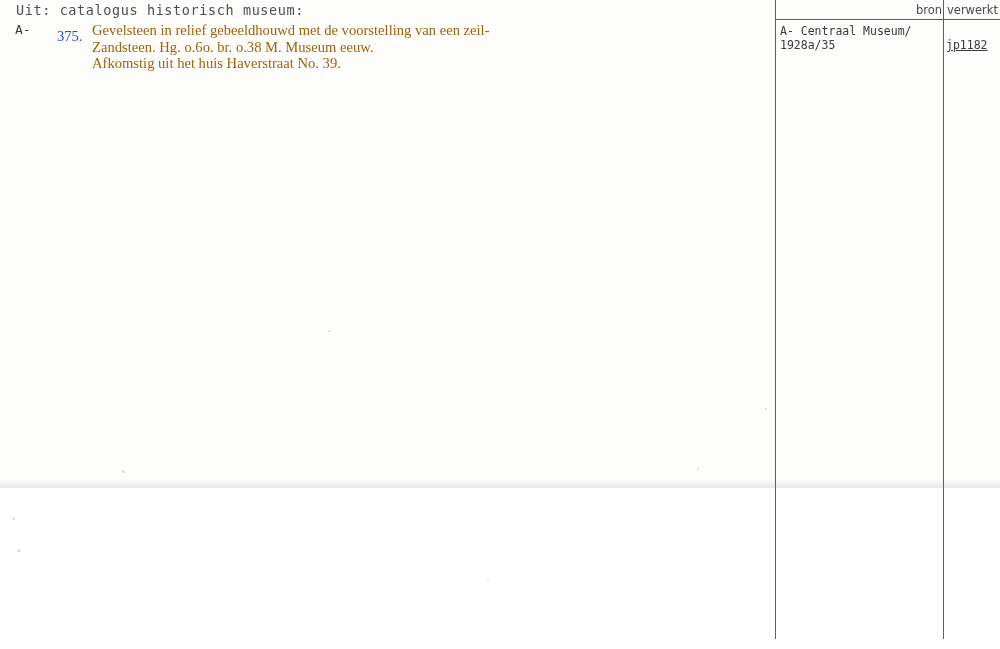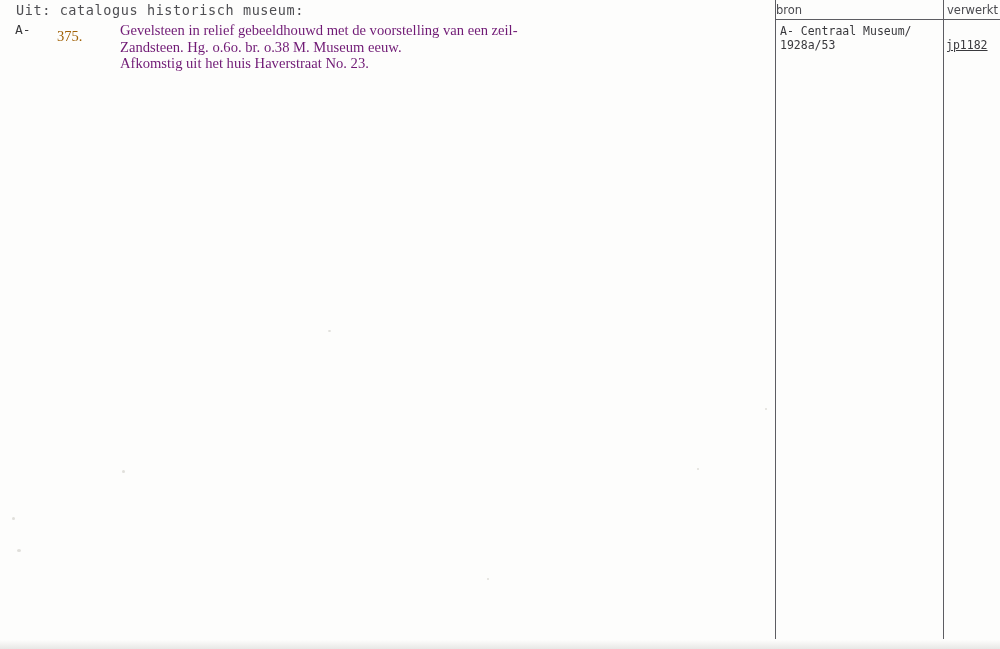--- a/index.html
+++ b/index.html
@@ -13,21 +13,21 @@
     position: relative;
     overflow: hidden;
     font-family: "Liberation Serif", serif;
     color: #1a1a1a;
   }
 
   .page {
     position: absolute;
     left: 0; top: 0;
     width: 1000px;
-    height: 649px;
+    height: 488px;
     background: #fdfdfc;
   }
 
   
   .heading {
     position: absolute;
     left: 16px;
     top: 2px;
     font-family: "DejaVu Sans Mono", monospace;
     font-size: 13.5px;
@@ -45,32 +45,32 @@
     font-size: 13px;
     color: #3a3a3c;
   }
 
   .record-number {
     position: absolute;
     left: 57px;
     top: 28px;
     font-family: "Liberation Serif", serif;
     font-size: 14.5px;
-    color: #a16207;
+    color: #1d4ed8;
   }
 
   .record-body {
     position: absolute;
-    left: 120px;
+    left: 92px;
     top: 22px;
     width: 520px;
     font-family: "Liberation Serif", serif;
     font-size: 14.6px;
     line-height: 16.6px;
-    color: #701a75;
+    color: #a16207;
   }
   .record-body .ln {
     display: block;
     white-space: nowrap;
   }
 
   
   .vrule {
     position: absolute;
     top: 0;
@@ -87,21 +87,21 @@
   }
   .hrule.h1 { left: 775px; top: 19px; width: 225px; }
 
   
   .col-head {
     position: absolute;
     top: 3px;
     font-family: "DejaVu Sans", sans-serif;
     font-size: 11.5px;
     color: #4a4a4f;
-    text-align: left;
+    text-align: right;
   }
   .col-head.bron { left: 776px; width: 166px; }
   .col-head.verwerkt { left: 945px; width: 55px; text-align: left; padding-left: 2px; }
 
   
   .cell {
     position: absolute;
     font-family: "DejaVu Sans Mono", monospace;
     font-size: 11.5px;
     line-height: 14px;
@@ -132,32 +132,32 @@
 
   <div class="heading">Uit: catalogus historisch museum:</div>
 
   <div class="record-marker">A-</div>
 
   <div class="record-number">375.</div>
 
   <div class="record-body">
     <span class="ln">Gevelsteen in relief gebeeldhouwd met de voorstelling van een zeil-</span>
     <span class="ln">Zandsteen. Hg. o.6o. br. o.38 M. Museum eeuw.</span>
-    <span class="ln">Afkomstig uit het huis Haverstraat No. 23.</span>
+    <span class="ln">Afkomstig uit het huis Haverstraat No. 39.</span>
   </div>
 
   <div class="vrule v1"></div>
   <div class="vrule v2"></div>
   <div class="hrule h1"></div>
 
   <div class="col-head bron">bron</div>
   <div class="col-head verwerkt">verwerkt</div>
 
   <div class="cell bron-val">A- Centraal Museum/
-1928a/53</div>
+1928a/35</div>
   <div class="cell verwerkt-val">jp1182</div>
 
   <div class="speck" style="left:122px; top:470px; width:3px; height:3px;"></div>
   <div class="speck" style="left:328px; top:330px; width:3px; height:2px;"></div>
   <div class="speck" style="left:697px; top:468px; width:2px; height:2px;"></div>
   <div class="speck" style="left:765px; top:408px; width:2px; height:2px;"></div>
   <div class="speck" style="left:12px; top:517px; width:3px; height:3px;"></div>
   <div class="speck" style="left:17px; top:549px; width:4px; height:3px;"></div>
   <div class="speck" style="left:487px; top:578px; width:2px; height:2px;"></div>
 

